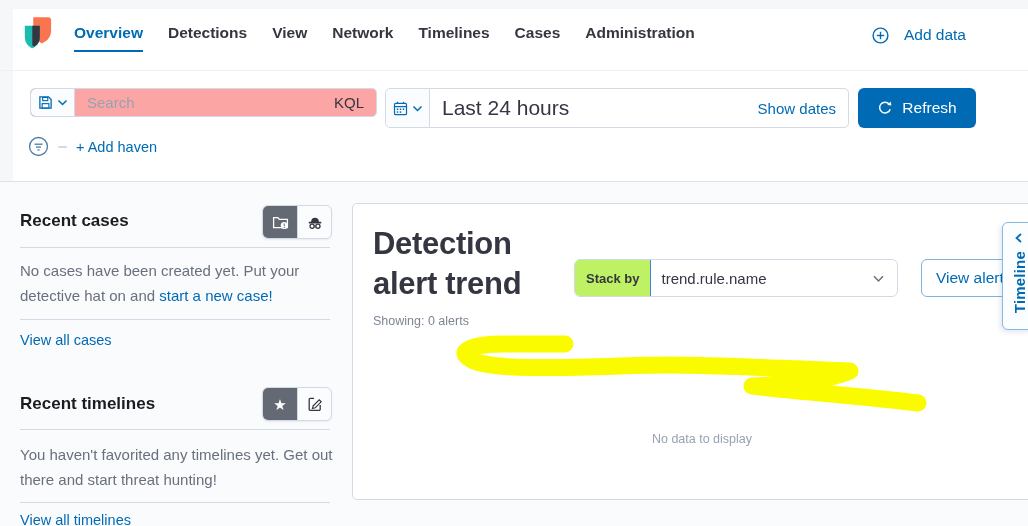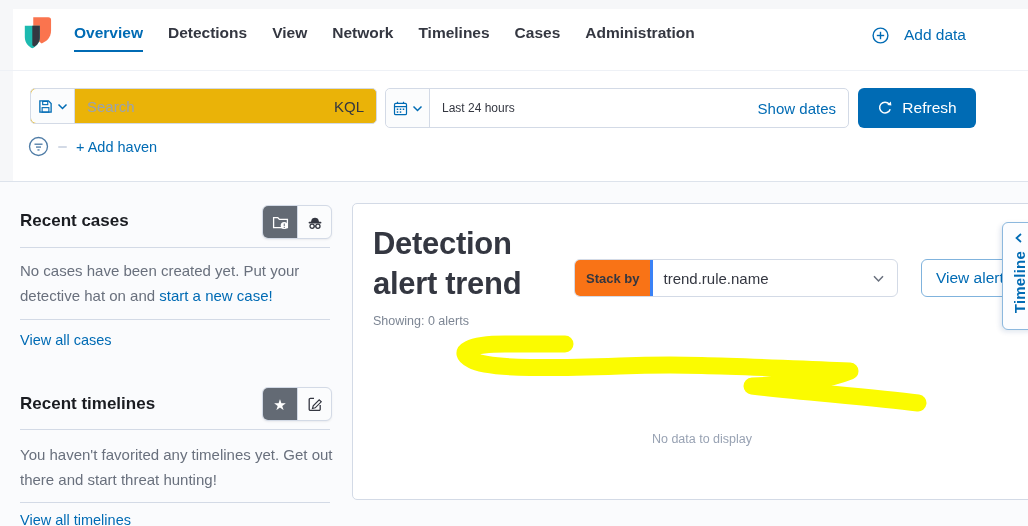--- a/index.html
+++ b/index.html
@@ -10,32 +10,32 @@
   .left-strip{position:absolute;left:0;top:0;width:13px;height:182px;background:#f6f7f9;}
   .nav-underline{position:absolute;left:0;top:70px;width:1028px;height:1px;background:#eef1f6;}
 
   .logo{position:absolute;left:22px;top:16px;}
   .nav{position:absolute;left:74px;top:24px;display:flex;gap:25px;align-items:flex-start;text-align:right;}
   .nav-item{font-size:15.5px;font-weight:700;color:#343741;padding-bottom:8px;cursor:pointer;white-space:nowrap;}
   .nav-item.active{color:#006BB4;border-bottom:2.5px solid #006BB4;}
   .add-data{position:absolute;right:62px;top:26px;display:flex;align-items:center;gap:15px;
             color:#006BB4;font-size:15.5px;cursor:pointer;}
 
-  .search-group{position:absolute;left:30px;top:88px;width:347px;height:36px;border:1px solid #d3dae6;
-                border-radius:5px;background:#eab308;display:flex;align-items:center;}
+  .search-group{position:absolute;left:30px;top:88px;width:347px;height:29px;border:1px solid #d3dae6;
+                border-radius:5px;background:#fca5a5;display:flex;align-items:center;}
   .seg{width:44px;height:100%;border-right:1px solid #d3dae6;background:#fbfcfd;display:flex;
        align-items:center;justify-content:center;gap:4px;border-radius:5px 0 0 5px;cursor:pointer;}
   .search-input{flex:1;border:none;outline:none;font-size:15px;padding:0 12px;color:#343741;
                 background:transparent;font-family:"Liberation Sans",sans-serif;min-width:0;}
   .search-input::placeholder{color:#98a2b3;}
   .kql{padding:0 12px;font-size:15px;color:#343741;}
 
   .date-group{position:absolute;left:385px;top:88px;width:464px;height:40px;border:1px solid #d3dae6;
               border-radius:5px;background:#fff;display:flex;align-items:center;}
-  .range{flex:1;padding-left:12px;font-size:12px;color:#343741;}
+  .range{flex:1;padding-left:12px;font-size:21px;color:#343741;}
   .show-dates{padding-right:12px;color:#006BB4;font-size:15px;font-weight:500;cursor:pointer;white-space:nowrap;}
 
   .refresh-btn{position:absolute;left:858px;top:88px;width:118px;height:40px;background:#006BB4;border:none;
                border-radius:6px;color:#fff;font-size:15.5px;display:flex;align-items:center;justify-content:center;
                gap:9px;cursor:pointer;font-family:"Liberation Sans",sans-serif;}
 
   .filter-row{position:absolute;left:28px;top:136px;display:flex;align-items:center;gap:9px;}
   .filter-dash{width:9px;height:2px;background:#d3dae6;border-radius:1px;}
   .add-filter{color:#006BB4;font-size:14.5px;cursor:pointer;}
 
@@ -55,22 +55,22 @@
   .btn-group .cell + .cell{border-left:1px solid #d3dae6;}
   .star{color:#fff;font-size:15px;line-height:1;}
 
   .card{position:absolute;left:352px;top:203px;width:700px;height:297px;background:#fff;
         border:1px solid #d3dae6;border-radius:5px;}
   .card-title{position:absolute;left:20px;top:20px;width:175px;font-size:31px;line-height:40px;
               font-weight:700;color:#343741;letter-spacing:-0.3px;}
   .showing{position:absolute;left:20px;top:110px;font-size:12.5px;color:#7d8694;}
   .stackby{position:absolute;left:221px;top:55px;width:324px;height:38px;display:flex;
            border:1px solid #d3dae6;border-radius:6px;background:#fff;}
-  .stackby .pre{background:#f97316;padding:0 11px;display:flex;align-items:center;font-size:13px;
-                font-weight:700;color:#343741;border-right:3px solid #3b82f6;border-radius:5px 0 0 5px;}
+  .stackby .pre{background:#bef264;padding:0 11px;display:flex;align-items:center;font-size:13px;
+                font-weight:700;color:#343741;border-right:1px solid #3b82f6;border-radius:5px 0 0 5px;}
   .stackby .sel{flex:1;display:flex;align-items:center;justify-content:space-between;
                 padding:0 12px 0 10px;font-size:15px;color:#343741;cursor:pointer;}
   .view-alerts{position:absolute;left:568px;top:55px;width:110px;height:38px;border:1px solid #80b3dd;
                border-radius:6px;background:#fff;color:#006BB4;font-size:15.5px;font-weight:500;
                display:flex;align-items:center;padding-left:14px;white-space:nowrap;overflow:hidden;
                cursor:pointer;font-family:"Liberation Sans",sans-serif;}
   .no-data{position:absolute;left:0;top:228px;width:100%;text-align:center;font-size:12.5px;color:#98a2b3;}
 
   .scribble{position:absolute;left:440px;top:325px;z-index:3;pointer-events:none;}
 

